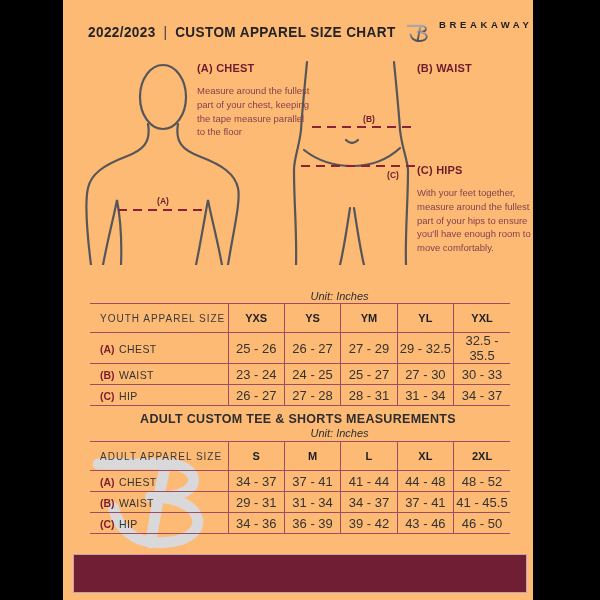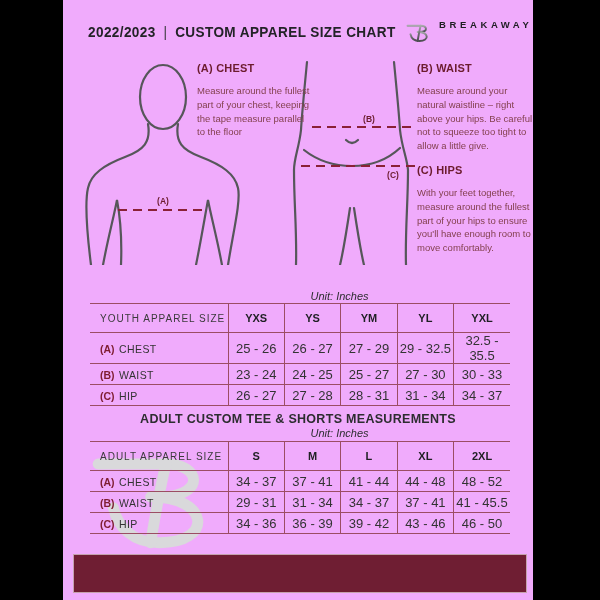--- a/index.html
+++ b/index.html
@@ -2,21 +2,21 @@
 <html><head>
 <meta charset="utf-8">
 <style>
   html,body{margin:0;padding:0;}
   body{
     width:600px;height:600px;background:#000;position:relative;overflow:hidden;
     font-family:"Liberation Sans", sans-serif;
   }
   .content{
     position:absolute;left:63px;top:0;width:470px;height:600px;
-    background:#f0abfc;
+    background:#fdba74;
   }
   
   .header{
     position:absolute;top:18px;left:25px;width:420px;height:28px;
     display:flex;justify-content:space-between;align-items:center;
   }
   .header-title{
     font-size:14px;font-weight:bold;color:#232327;letter-spacing:.4px;
     white-space:nowrap;transform:scaleX(.97);transform-origin:left center;
   }
@@ -124,21 +124,20 @@
   <div class="dash-line" style="left:249px;top:126px;width:100px;"></div>
   <div class="dash-label" style="left:281px;top:114px;">(B)</div>
 
   <div class="dash-line" style="left:238px;top:165px;width:115px;"></div>
   <div class="dash-label" style="left:305px;top:170px;">(C)</div>
 
   <div class="m-head" style="left:134px;top:62px;">(A) CHEST</div>
   <div class="m-desc" style="left:134px;top:84px;width:113px;">Measure around the fullest part of your chest, keeping the tape measure parallel to the floor</div>
 
   <div class="m-head" style="left:354px;top:62px;">(B) WAIST</div>
-  <div class="m-desc" style="left:354px;top:84px;width:116px;">Measure around your natural waistline – right above your hips. Be careful not to squeeze too tight to allow a little give.</div>
 
   <div class="m-head" style="left:354px;top:164px;">(C) HIPS</div>
   <div class="m-desc" style="left:354px;top:186px;width:118px;">With your feet together, measure around the fullest part of your hips to ensure you'll have enough room to move comfortably.</div>
 
   <svg class="watermark" viewBox="0 0 64 64">
     <path d="M6 16 L37 16 C53 16 55 30 36 31"></path>
     <path d="M30 31 C57 31 59 52 34 52 C22 52 15 45 13 36"></path>
     <path d="M37 16 C34 28 32 40 30 52"></path>
   </svg>
 

